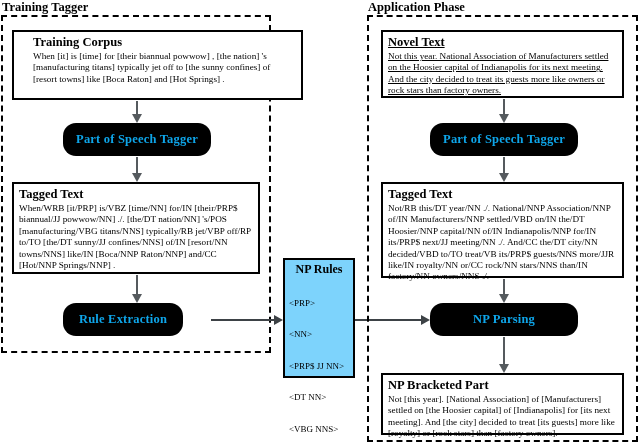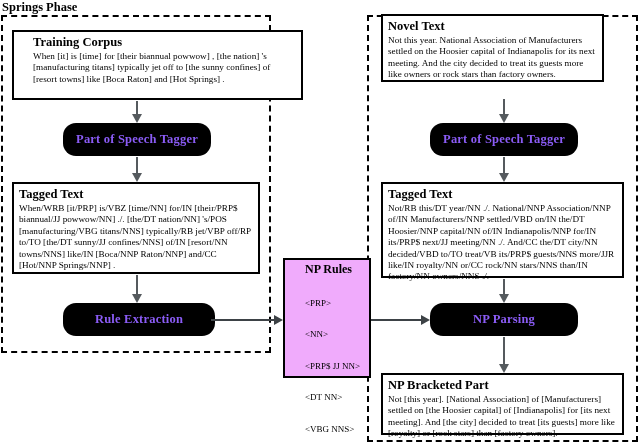--- a/index.html
+++ b/index.html
@@ -61,68 +61,68 @@
   }
   .doc-body {
     font-size: 9.2px;
     line-height: 11.4px;
     margin: 0;
   }
 
   #training-corpus-box { left: 12px;  top: 30px;  width: 291px; height: 70px; padding-left: 19px; }
   #tagged-text-left-box{ left: 12px;  top: 182px; width: 248px; height: 92px; }
 
-  #novel-text-box      { left: 381px; top: 14px;  width: 223px; height: 68px; }
+  #novel-text-box      { left: 381px; top: 30px;  width: 243px; height: 68px; text-decoration: underline; }
   #tagged-text-right-box{left: 381px; top: 182px; width: 243px; height: 96px; }
   #np-bracketed-box    { left: 381px; top: 373px; width: 243px; height: 62px; }
 
   
   #np-rules-box {
     position: absolute;
     left: 283px;
     top: 258px;
-    width: 88px;
+    width: 72px;
     height: 120px;
     border: 2px solid #000000;
-    background: #f0abfc;
-    box-sizing: border-box;
-    padding: 2px 20px;
+    background: #7dd3fc;
+    box-sizing: border-box;
+    padding: 2px 4px;
     z-index: 4;
   }
   #np-rules-box .doc-title { text-align: center; font-size: 12px; }
   .rule-list {
     margin: 0;
     padding: 0;
     list-style: none;
   }
   .rule-list li {
     font-size: 9px;
     line-height: 10.4px;
     white-space: nowrap;
     margin-top: 21px;
   }
   .rule-ellipsis { letter-spacing: 2px; }
 
   
   .proc-box {
     position: absolute;
     background: #000000;
-    color: #8b5cf6;
+    color: #0ea5e9;
     border-radius: 13px;
     box-sizing: border-box;
     display: flex;
     align-items: center;
     justify-content: center;
     font-weight: bold;
     font-size: 12.5px;
     letter-spacing: 0.2px;
     white-space: nowrap;
   }
   #pos-tagger-left  { left: 63px;  top: 123px; width: 148px; height: 33px; }
-  #rule-extraction  { left: 63px;  top: 303px; width: 152px; height: 33px; }
+  #rule-extraction  { left: 63px;  top: 303px; width: 120px; height: 33px; }
   #pos-tagger-right { left: 430px; top: 123px; width: 148px; height: 33px; }
   #np-parsing       { left: 430px; top: 303px; width: 148px; height: 33px; }
 
   
   .arrow-v {
     position: absolute;
     width: 2px;
     background: #555a5e;
   }
   .arrow-v::after {
@@ -162,21 +162,21 @@
   #arrow-parsing-to-bracketed  { left: 503px; top: 337px; height: 28px; }
 
   #arrow-rule-to-rules   { left: 211px; top: 319px; width: 64px; }
   #arrow-rules-to-parsing{ left: 355px; top: 319px; width: 67px; }
 </style>
 </head>
 <body>
 
 <div id="stage">
 
-  <div class="phase-title" id="training-phase-title">Springs Phase</div>
+  <div class="phase-title" id="training-phase-title">Training Tagger</div>
 
   <div class="phase-box" id="training-phase-box"></div>
 
   <div class="doc-box" id="training-corpus-box">
     <div class="doc-title">Training Corpus</div>
     <div class="doc-body">When [it] is [time] for [their biannual powwow] , [the nation] 's [manufacturing titans] typically jet off to [the sunny confines] of [resort towns] like [Boca Raton] and [Hot Springs] .</div>
   </div>
 
   <div class="arrow-v" id="arrow-corpus-to-tagger"></div>
 
@@ -205,20 +205,21 @@
       <li>&lt;VBG NNS&gt;</li>
       <li>&lt;DT JJ NNS&gt;</li>
       <li>&lt;NN NNS&gt;</li>
       <li>&lt;NNP NNP&gt;</li>
       <li class="rule-ellipsis">. . .</li>
     </ul>
   </div>
 
   <div class="arrow-h" id="arrow-rules-to-parsing"></div>
 
+  <div class="phase-title" id="application-phase-title">Application Phase</div>
 
   <div class="phase-box" id="application-phase-box"></div>
 
   <div class="doc-box" id="novel-text-box">
     <div class="doc-title">Novel Text</div>
     <div class="doc-body">Not this year.  National Association of Manufacturers settled on the Hoosier capital of Indianapolis for its next meeting. And the city decided to treat its guests more like owners or rock stars than factory owners.</div>
   </div>
 
   <div class="arrow-v" id="arrow-novel-to-tagger-r"></div>
 

